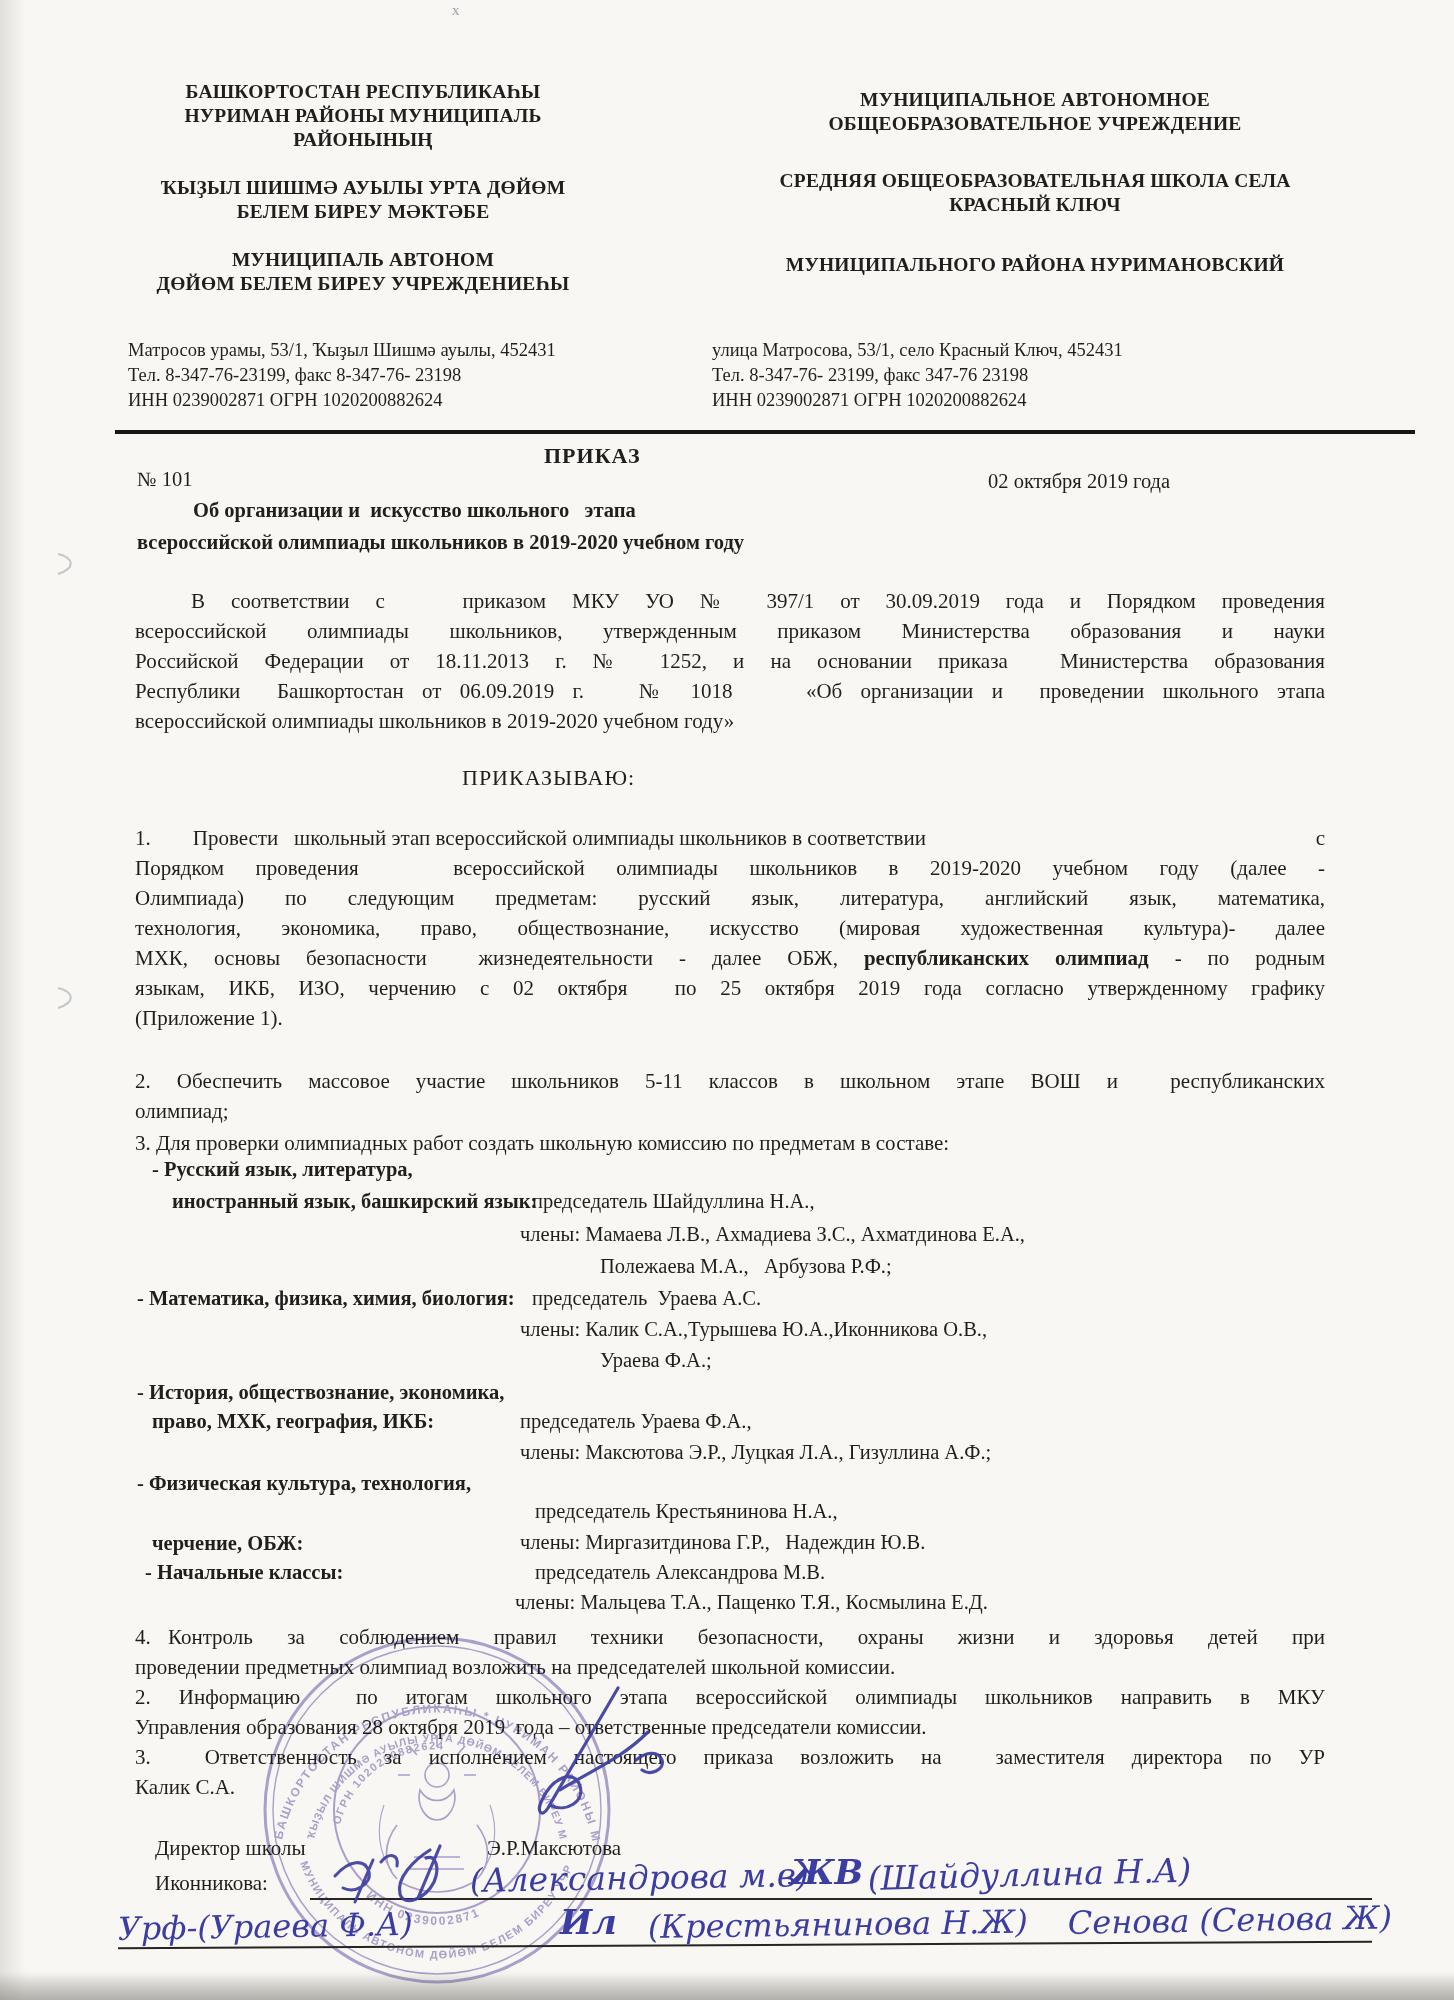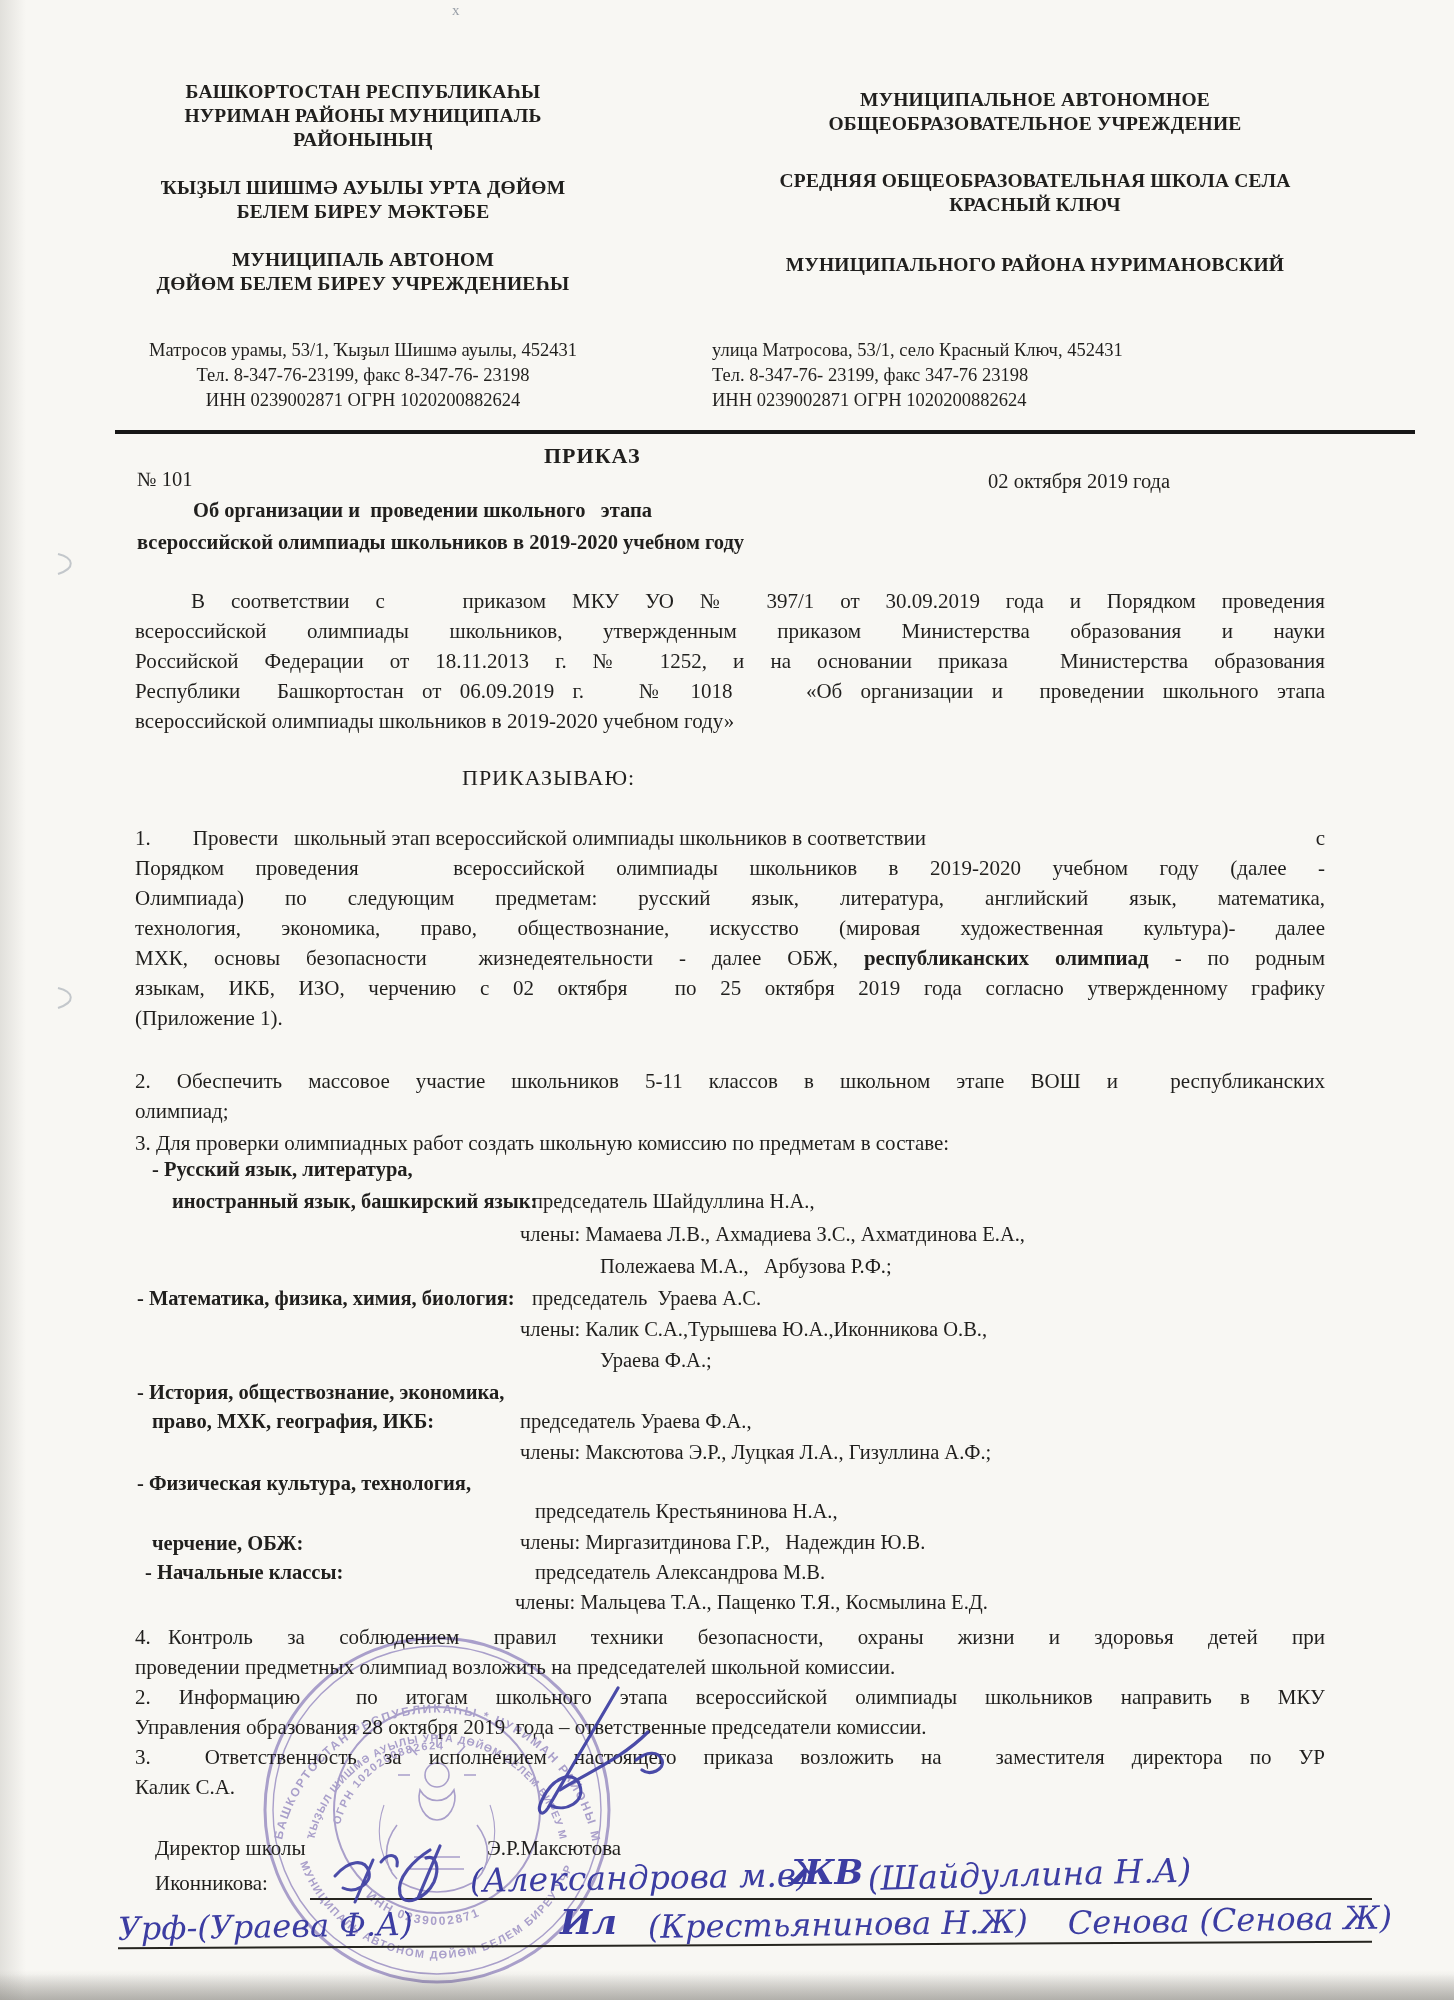--- a/index.html
+++ b/index.html
@@ -7,21 +7,21 @@
     position:relative;width:1454px;height:2000px;margin:0 auto;
     background:#f8f7f3;overflow:hidden;
     font-family:"Liberation Serif","DejaVu Serif",serif;
     color:#201f1d;
   }
   .page::before{content:"";position:absolute;inset:0;pointer-events:none;
     background:linear-gradient(90deg,rgba(120,118,112,.18),rgba(0,0,0,0) 26px),
                linear-gradient(0deg,rgba(120,118,112,.30),rgba(0,0,0,0) 30px);}
   .abs{position:absolute;}
   .hdr-org{font-weight:bold;font-size:19.5px;line-height:24px;text-align:center;letter-spacing:.2px;}
-  .hdr-contact{font-size:18.5px;line-height:25px;text-align:center;}
+  .hdr-contact{font-size:18.5px;line-height:25px;}
   .gap{height:24px;}
   .rule{position:absolute;left:115px;width:1300px;height:4px;background:#171716;}
   .doc-type{font-weight:bold;font-size:22px;letter-spacing:1px;}
   .num,.date{font-size:20.5px;}
   .subject{font-weight:bold;font-size:20.5px;line-height:32px;white-space:pre-wrap;}
   .body-block{position:absolute;left:135px;width:1190px;font-size:21px;}
   .line{line-height:30px;white-space:pre-wrap;text-align:justify;text-align-last:justify;}
   .line.left{text-align:left;text-align-last:left;}
   .line.indent{text-indent:56px;}
   .flexline{display:flex;justify-content:space-between;line-height:30px;white-space:pre-wrap;}
@@ -81,21 +81,21 @@
     <div>улица Матросова, 53/1, село Красный Ключ,  452431</div>
     <div>Тел. 8-347-76- 23199, факс 347-76 23198</div>
     <div>ИНН 0239002871 ОГРН  1020200882624</div>
   </div>
 
   <div class="rule" style="top:430px;"></div>
 
   <div class="abs doc-type" style="left:544px;top:443px;">ПРИКАЗ</div>
   <div class="abs num" style="left:137px;top:468px;">№ 101</div>
   <div class="abs date" style="left:988px;top:470px;">02 октября 2019 года</div>
-  <div class="abs subject" style="left:193px;top:494px;">Об организации и  проведении школьного   этапа</div>
+  <div class="abs subject" style="left:193px;top:494px;">Об организации и  искусство школьного   этапа</div>
   <div class="abs subject" style="left:137px;top:526px;">всероссийской олимпиады школьников в 2019-2020 учебном году</div>
 
   <div class="body-block" style="top:586px;">
     <div class="line indent">В соответствии с   приказом МКУ УО № 397/1 от 30.09.2019 года и Порядком проведения</div>
     <div class="line">всероссийской олимпиады школьников, утвержденным приказом Министерства образования и науки</div>
     <div class="line">Российской Федерации от 18.11.2013 г. № 1252, и на основании приказа  Министерства образования</div>
     <div class="line">Республики  Башкортостан от 06.09.2019 г.   № 1018    «Об организации и  проведении школьного этапа</div>
     <div class="line left">всероссийской олимпиады школьников в 2019-2020 учебном году»</div>
   </div>
 

